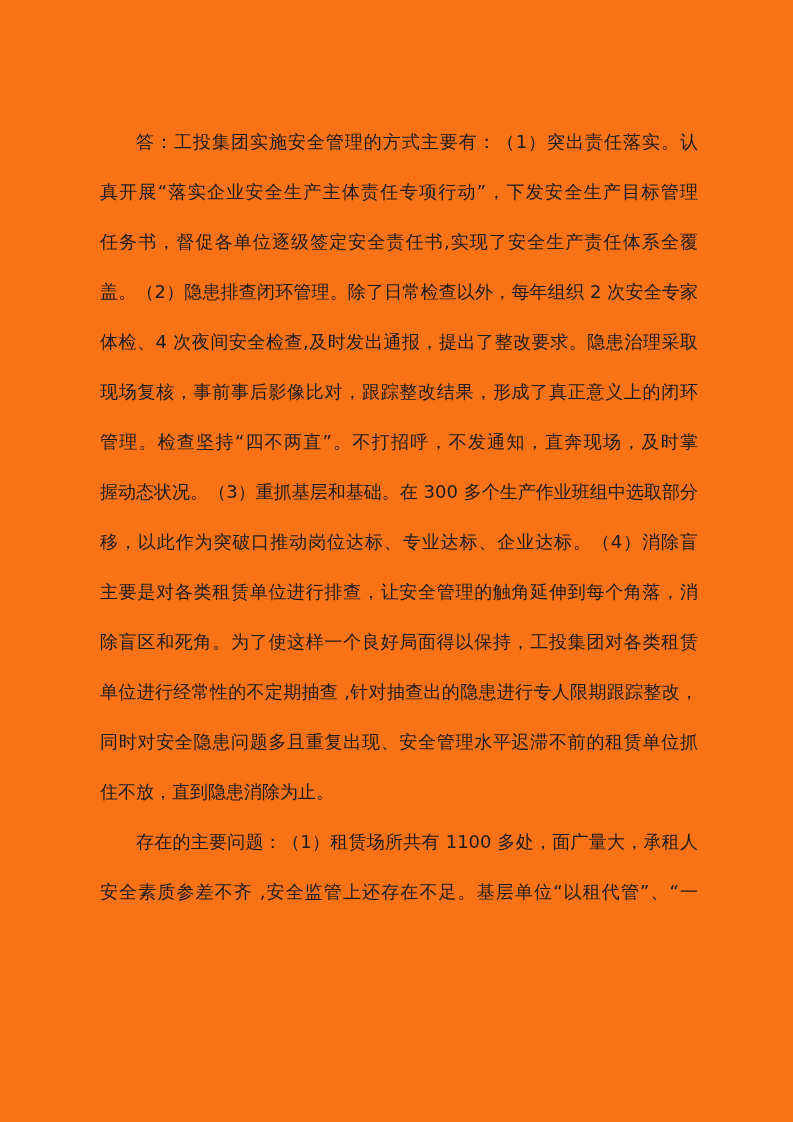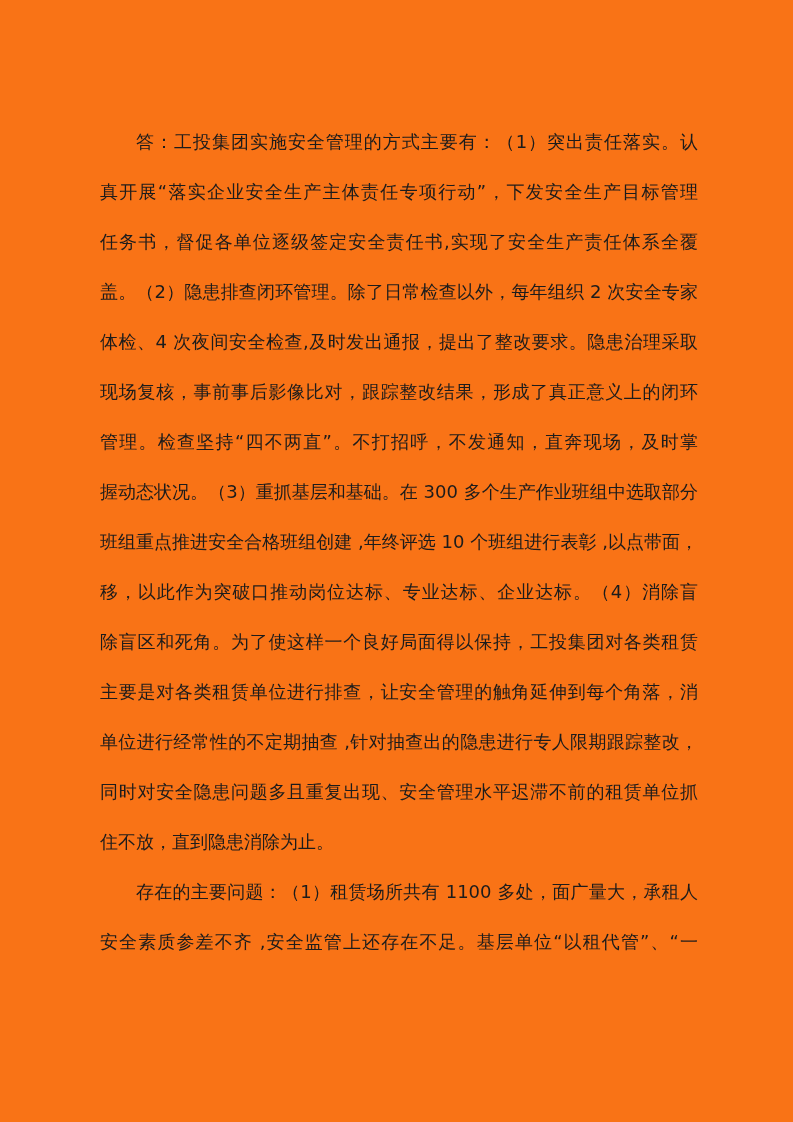--- a/index.html
+++ b/index.html
@@ -47,23 +47,22 @@
 <div class="page" style="background: #f97316; color: rgb(28, 28, 28);">
   <div class="textblock">
       <div class="line indent">答：工投集团实施安全管理的方式主要有：（1）突出责任落实。认</div>
       <div class="line">真开展“落实企业安全生产主体责任专项行动”，下发安全生产目标管理</div>
       <div class="line">任务书，督促各单位逐级签定安全责任书,实现了安全生产责任体系全覆</div>
       <div class="line">盖。（2）隐患排查闭环管理。除了日常检查以外，每年组织 2 次安全专家</div>
       <div class="line">体检、4 次夜间安全检查,及时发出通报，提出了整改要求。隐患治理采取</div>
       <div class="line">现场复核，事前事后影像比对，跟踪整改结果，形成了真正意义上的闭环</div>
       <div class="line">管理。检查坚持“四不两直”。不打招呼，不发通知，直奔现场，及时掌</div>
       <div class="line">握动态状况。（3）重抓基层和基础。在 300 多个生产作业班组中选取部分</div>
-      <div class="line">班组重点推进安全合格班组创建 ,年终评选 10 个班组进行表彰 ,以点带面，</div>
       <div class="line">移，以此作为突破口推动岗位达标、专业达标、企业达标。（4）消除盲区。</div>
+      <div class="line">主要是对各类租赁单位进行排查，让安全管理的触角延伸到每个角落，消</div>
       <div class="line">除盲区和死角。为了使这样一个良好局面得以保持，工投集团对各类租赁</div>
-      <div class="line">主要是对各类租赁单位进行排查，让安全管理的触角延伸到每个角落，消</div>
       <div class="line">单位进行经常性的不定期抽查 ,针对抽查出的隐患进行专人限期跟踪整改，</div>
       <div class="line">同时对安全隐患问题多且重复出现、安全管理水平迟滞不前的租赁单位抓</div>
       <div class="line para-end">住不放，直到隐患消除为止。</div>
       <div class="line indent">存在的主要问题：（1）租赁场所共有 1100 多处，面广量大，承租人</div>
       <div class="line">安全素质参差不齐 ,安全监管上还存在不足。基层单位“以租代管”、“一</div>
     </div>
 </div>
 
 </body></html>

